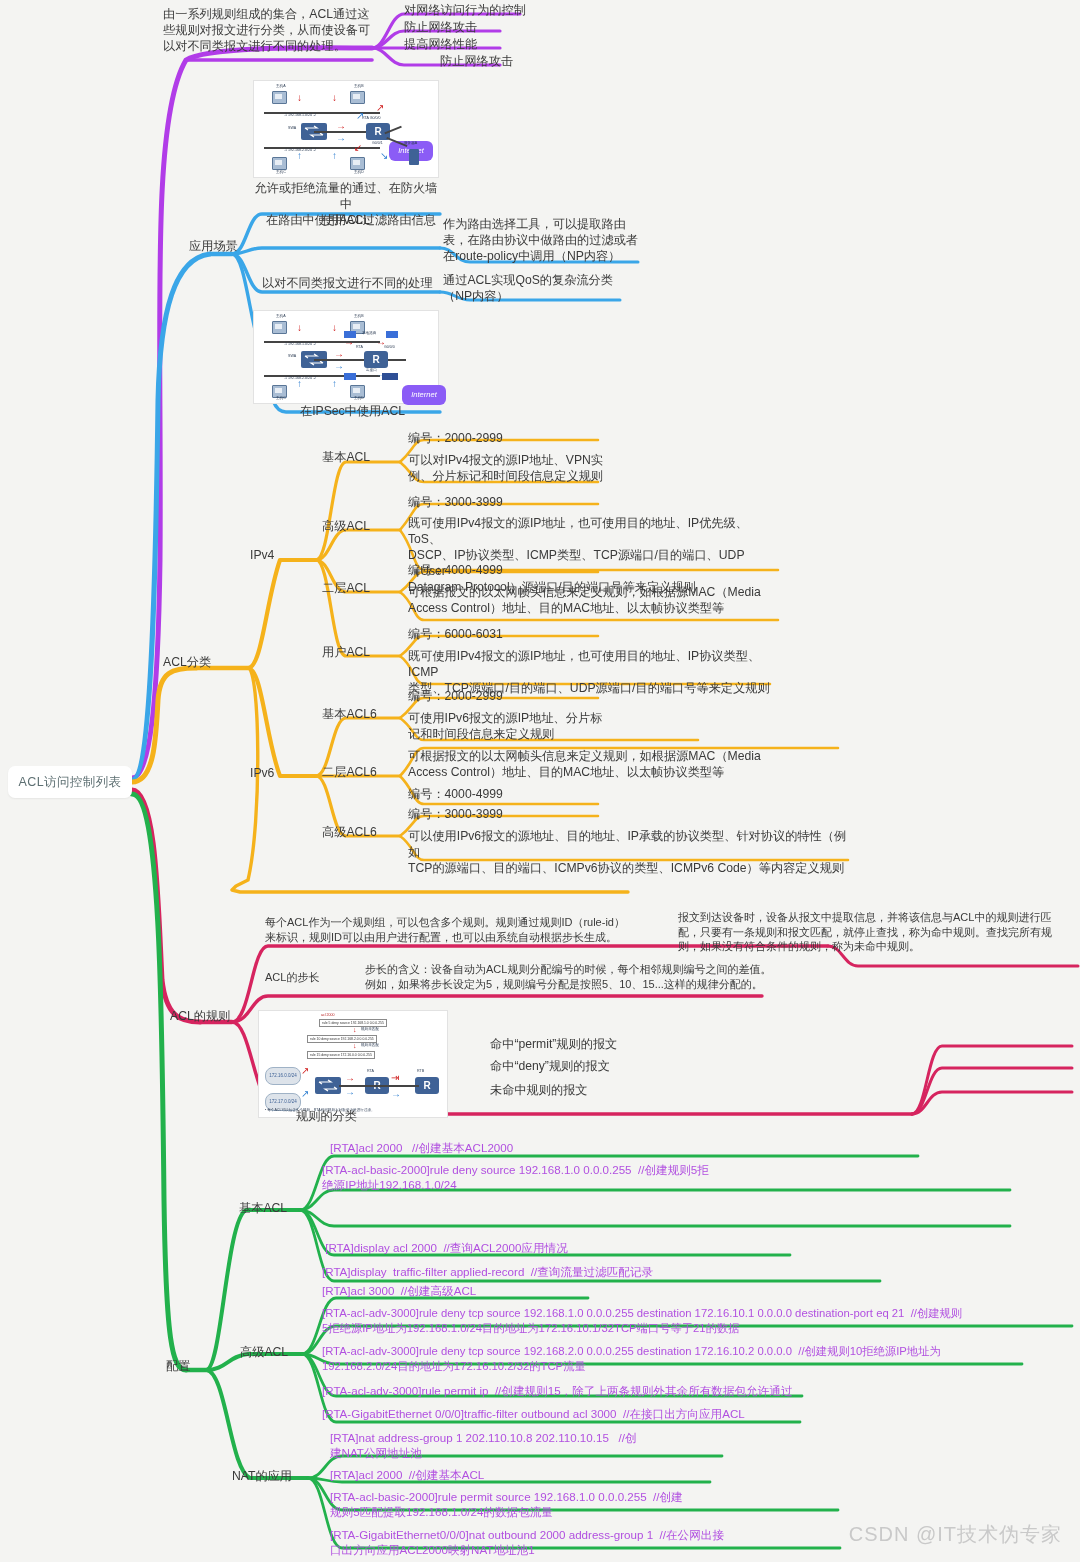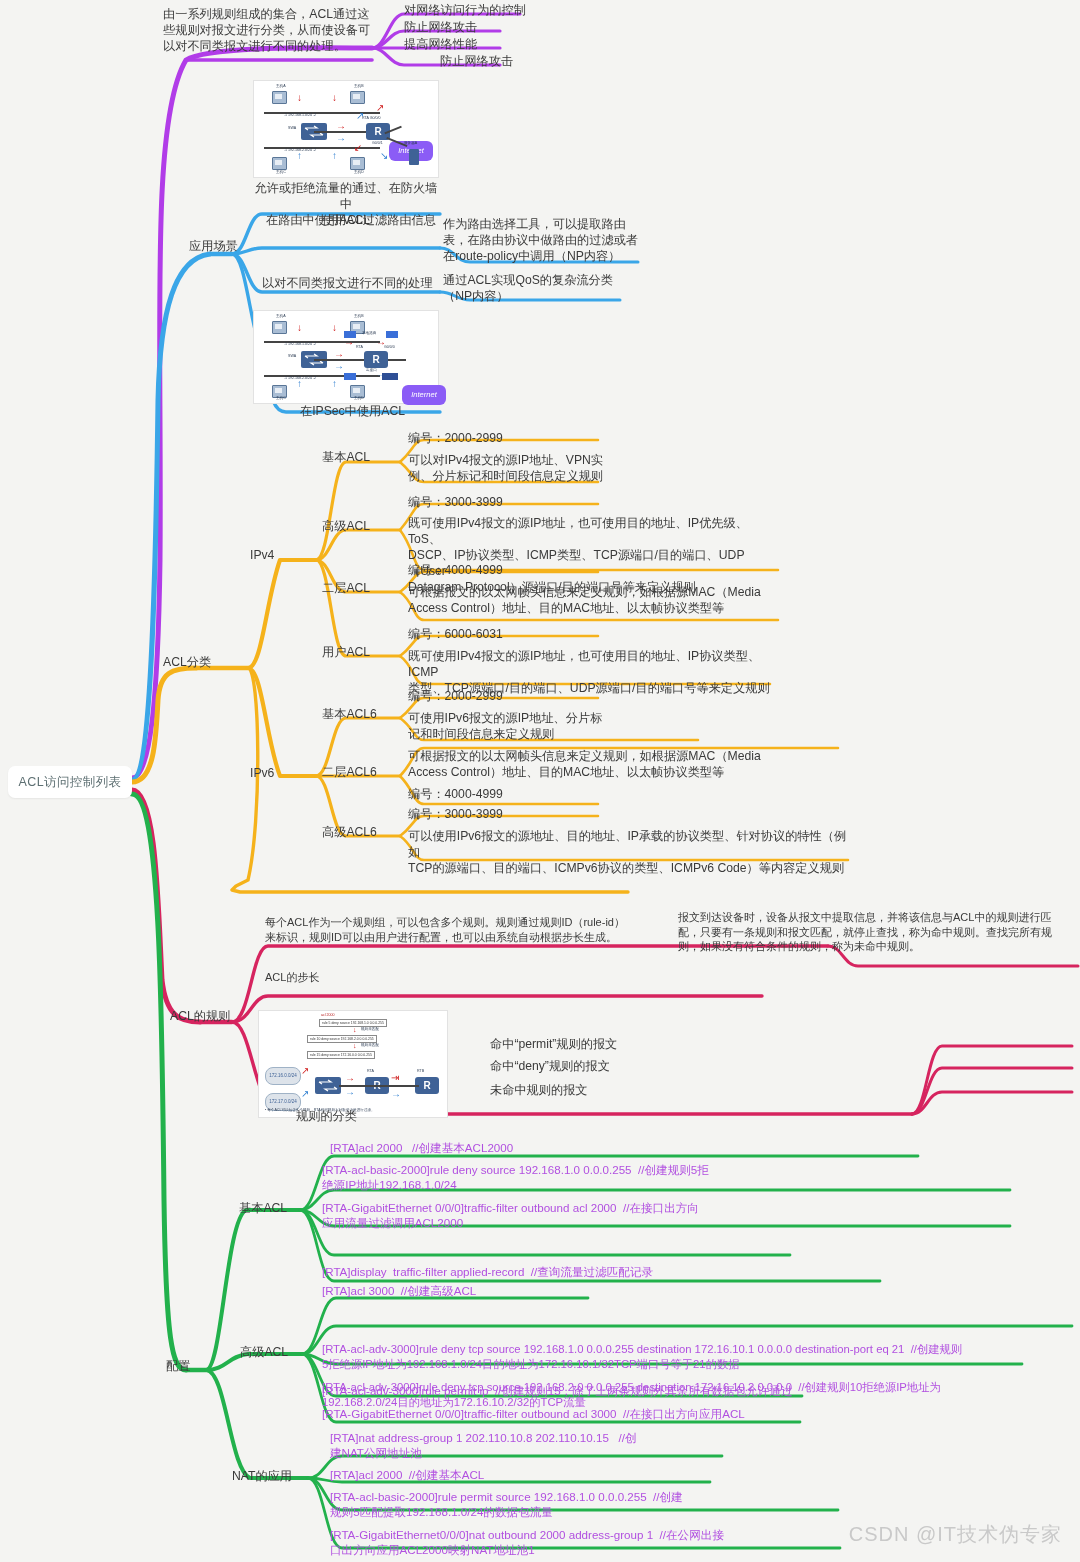--- a/index.html
+++ b/index.html
@@ -23,21 +23,21 @@
     display:flex;align-items:center;justify-content:center;
     font-size:12.5px;color:#5d6f72;letter-spacing:.4px;
     box-shadow:0 1px 2px rgba(0,0,0,.06);
   }
 
   
   .txt{font-size:12.2px;color:#3a3a3a;}
   .lbl{font-size:12.2px;color:#3a3a3a;}
   .sm{font-size:11px;}
   .code{color:#b150e0;font-size:11.6px;}
-  .codegreen{color:#b150e0;font-size:11.3px;margin-top:36px;}
+  .codegreen{color:#b150e0;font-size:11.3px;}
 
   .imgbox{position:absolute;background:#ffffff;border:1px solid #e2e2e2;}
   .wm{position:absolute;right:18px;bottom:14px;font-size:20px;color:#c9c9c9;letter-spacing:1px;}
 
   
   .nd{position:absolute;}
   .pc{width:13px;height:11px;background:#a9bdd4;border:1px solid #5a7697;border-radius:1px;}
   .pc:after{content:"";position:absolute;left:2px;top:2px;width:7px;height:5px;background:#e8eef5;}
   .sw{width:26px;height:17px;background:#3f6296;border-radius:2px;}
   .rt{width:24px;height:17px;background:#3f6296;border-radius:3px;
@@ -304,20 +304,22 @@
   <div class="node lbl" style="left:170px;top:1008px;">ACL的规则</div>
 
   <div class="node t txt sm" style="left:265px;top:915px;width:570px;">每个ACL作为一个规则组，可以包含多个规则。规则通过规则ID（rule-id）
 来标识，规则ID可以由用户进行配置，也可以由系统自动根据步长生成。</div>
 
   <div class="node t txt sm" style="left:678px;top:910px;width:400px;">报文到达设备时，设备从报文中提取信息，并将该信息与ACL中的规则进行匹
 配，只要有一条规则和报文匹配，就停止查找，称为命中规则。查找完所有规
 则，如果没有符合条件的规则，称为未命中规则。</div>
 
   <div class="node lbl sm" style="left:265px;top:970px;">ACL的步长</div>
+  <div class="node t txt sm" style="left:365px;top:962px;width:410px;">步长的含义：设备自动为ACL规则分配编号的时候，每个相邻规则编号之间的差值。
+例如，如果将步长设定为5，规则编号分配是按照5、10、15...这样的规律分配的。</div>
 
   <div class="imgbox" style="left:258px;top:1010px;width:188px;height:106px;">
     <div class="nd minilbl" style="left:62px;top:2px;color:#b22;">acl 2000</div>
     <div class="nd ruleline" style="left:60px;top:8px;">rule 5 deny source 192.168.1.0 0.0.0.255</div>
     <div class="nd ar-red" style="left:94px;top:15px;font-size:7px;">↓</div>
     <div class="nd minilbl" style="left:102px;top:16px;">规则未匹配</div>
     <div class="nd ruleline" style="left:48px;top:24px;">rule 10 deny source 192.168.2.0 0.0.0.255</div>
     <div class="nd ar-red" style="left:94px;top:31px;font-size:7px;">↓</div>
     <div class="nd minilbl" style="left:102px;top:32px;">规则未匹配</div>
     <div class="nd ruleline" style="left:48px;top:40px;">rule 15 deny source 172.16.0.0 0.0.0.255</div>
@@ -350,22 +352,21 @@
 
   <div class="node lbl" style="left:166px;top:1358px;">配置</div>
 
   <div class="node lbl" style="left:239px;top:1200px;">基本ACL</div>
   <div class="node lbl" style="left:240px;top:1344px;">高级ACL</div>
   <div class="node lbl" style="left:232px;top:1468px;">NAT的应用</div>
 
   <div class="node t code" style="left:330px;top:1140px;width:620px;">[RTA]acl 2000   //创建基本ACL2000</div>
   <div class="node t code" style="left:322px;top:1162px;width:690px;">[RTA-acl-basic-2000]rule deny source 192.168.1.0 0.0.0.255  //创建规则5拒
 绝源IP地址192.168.1.0/24</div>
-  <div class="node t code" style="left:322px;top:1200px;width:690px;">[RTA-GigabitEthernet 0/0/0]traffic-filter outbound acl 2000  //在接口出方向
-应用流量过滤调用ACL2000</div>
+  <div class="node t code" style="left:322px;top:1240px;width:500px;"> [RTA]display acl 2000  //查询ACL2000应用情况</div>
   <div class="node t code" style="left:322px;top:1264px;width:570px;">[RTA]display  traffic-filter applied-record  //查询流量过滤匹配记录</div>
 
   <div class="node t code" style="left:322px;top:1283px;width:500px;">[RTA]acl 3000  //创建高级ACL</div>
   <div class="node t codegreen" style="left:322px;top:1306px;width:756px;">[RTA-acl-adv-3000]rule deny tcp source 192.168.1.0 0.0.0.255 destination 172.16.10.1 0.0.0.0 destination-port eq 21  //创建规则
 5拒绝源IP地址为192.168.1.0/24目的地址为172.16.10.1/32TCP端口号等于21的数据</div>
   <div class="node t codegreen" style="left:322px;top:1344px;width:720px;">[RTA-acl-adv-3000]rule deny tcp source 192.168.2.0 0.0.0.255 destination 172.16.10.2 0.0.0.0  //创建规则10拒绝源IP地址为
 192.168.2.0/24目的地址为172.16.10.2/32的TCP流量</div>
   <div class="node t code" style="left:322px;top:1383px;width:560px;">[RTA-acl-adv-3000]rule permit ip  //创建规则15，除了上两条规则外其余所有数据包允许通过</div>
   <div class="node t code" style="left:322px;top:1406px;width:560px;">[RTA-GigabitEthernet 0/0/0]traffic-filter outbound acl 3000  //在接口出方向应用ACL</div>
 

